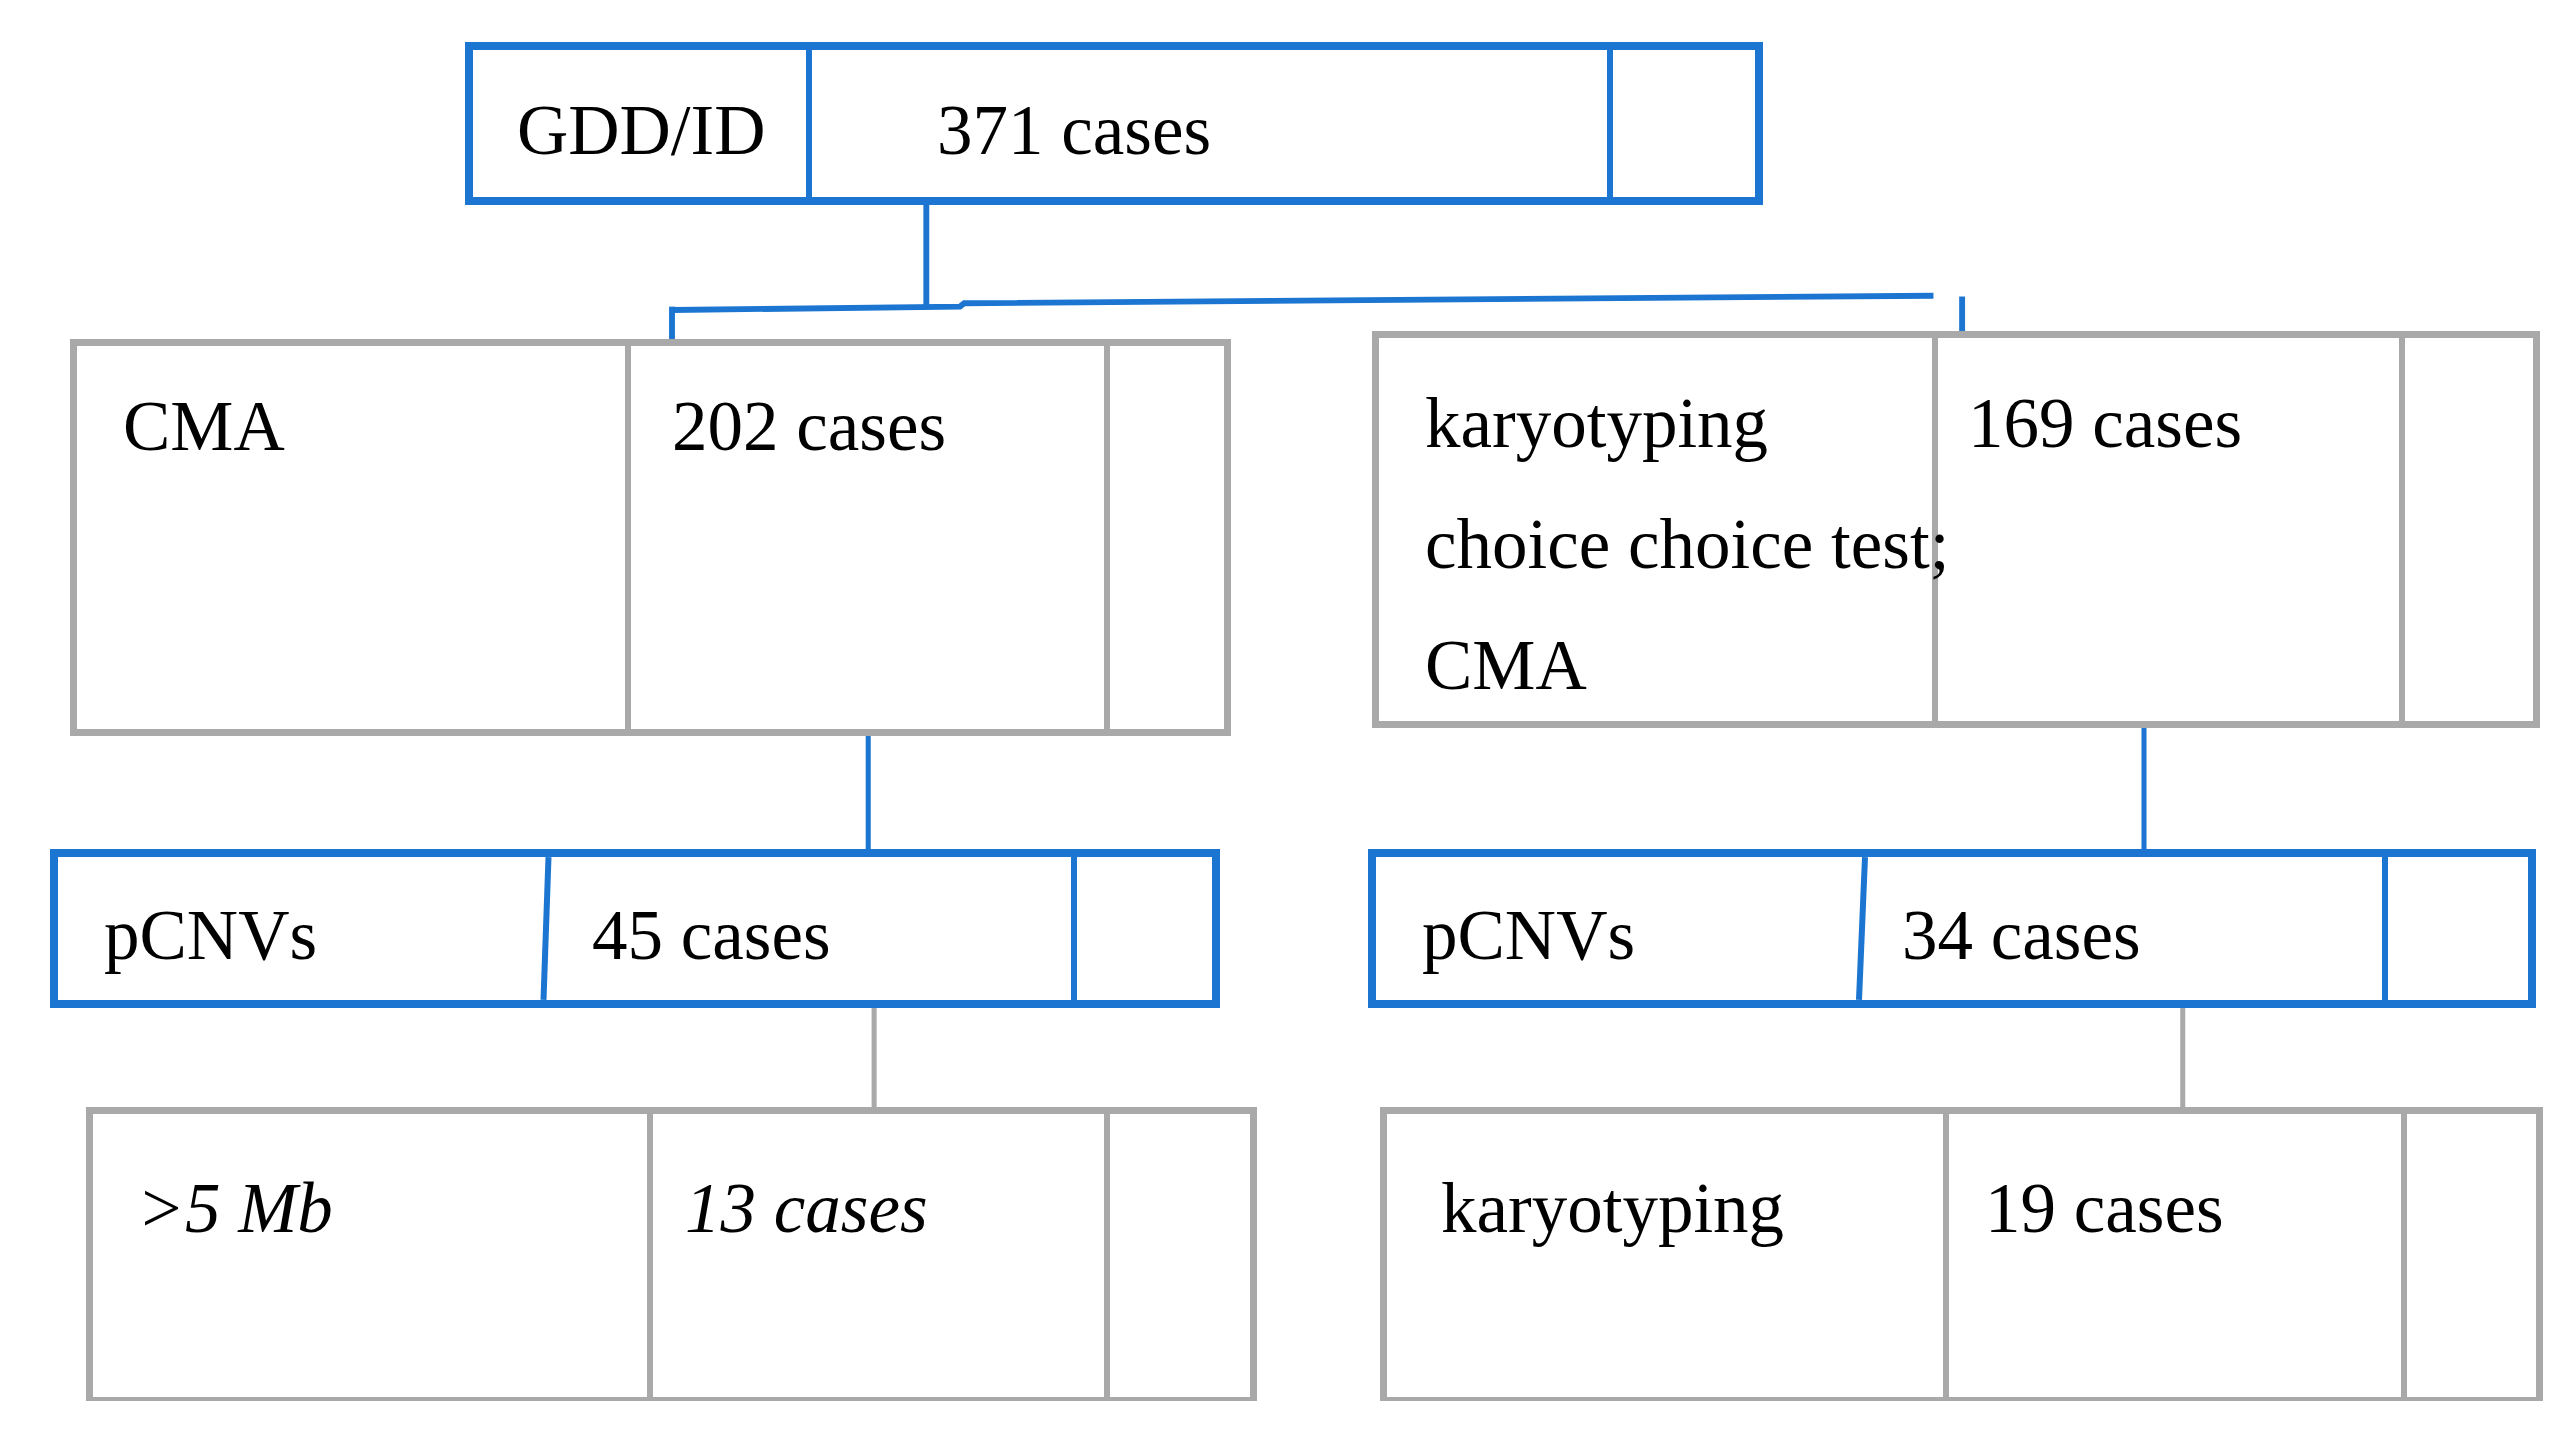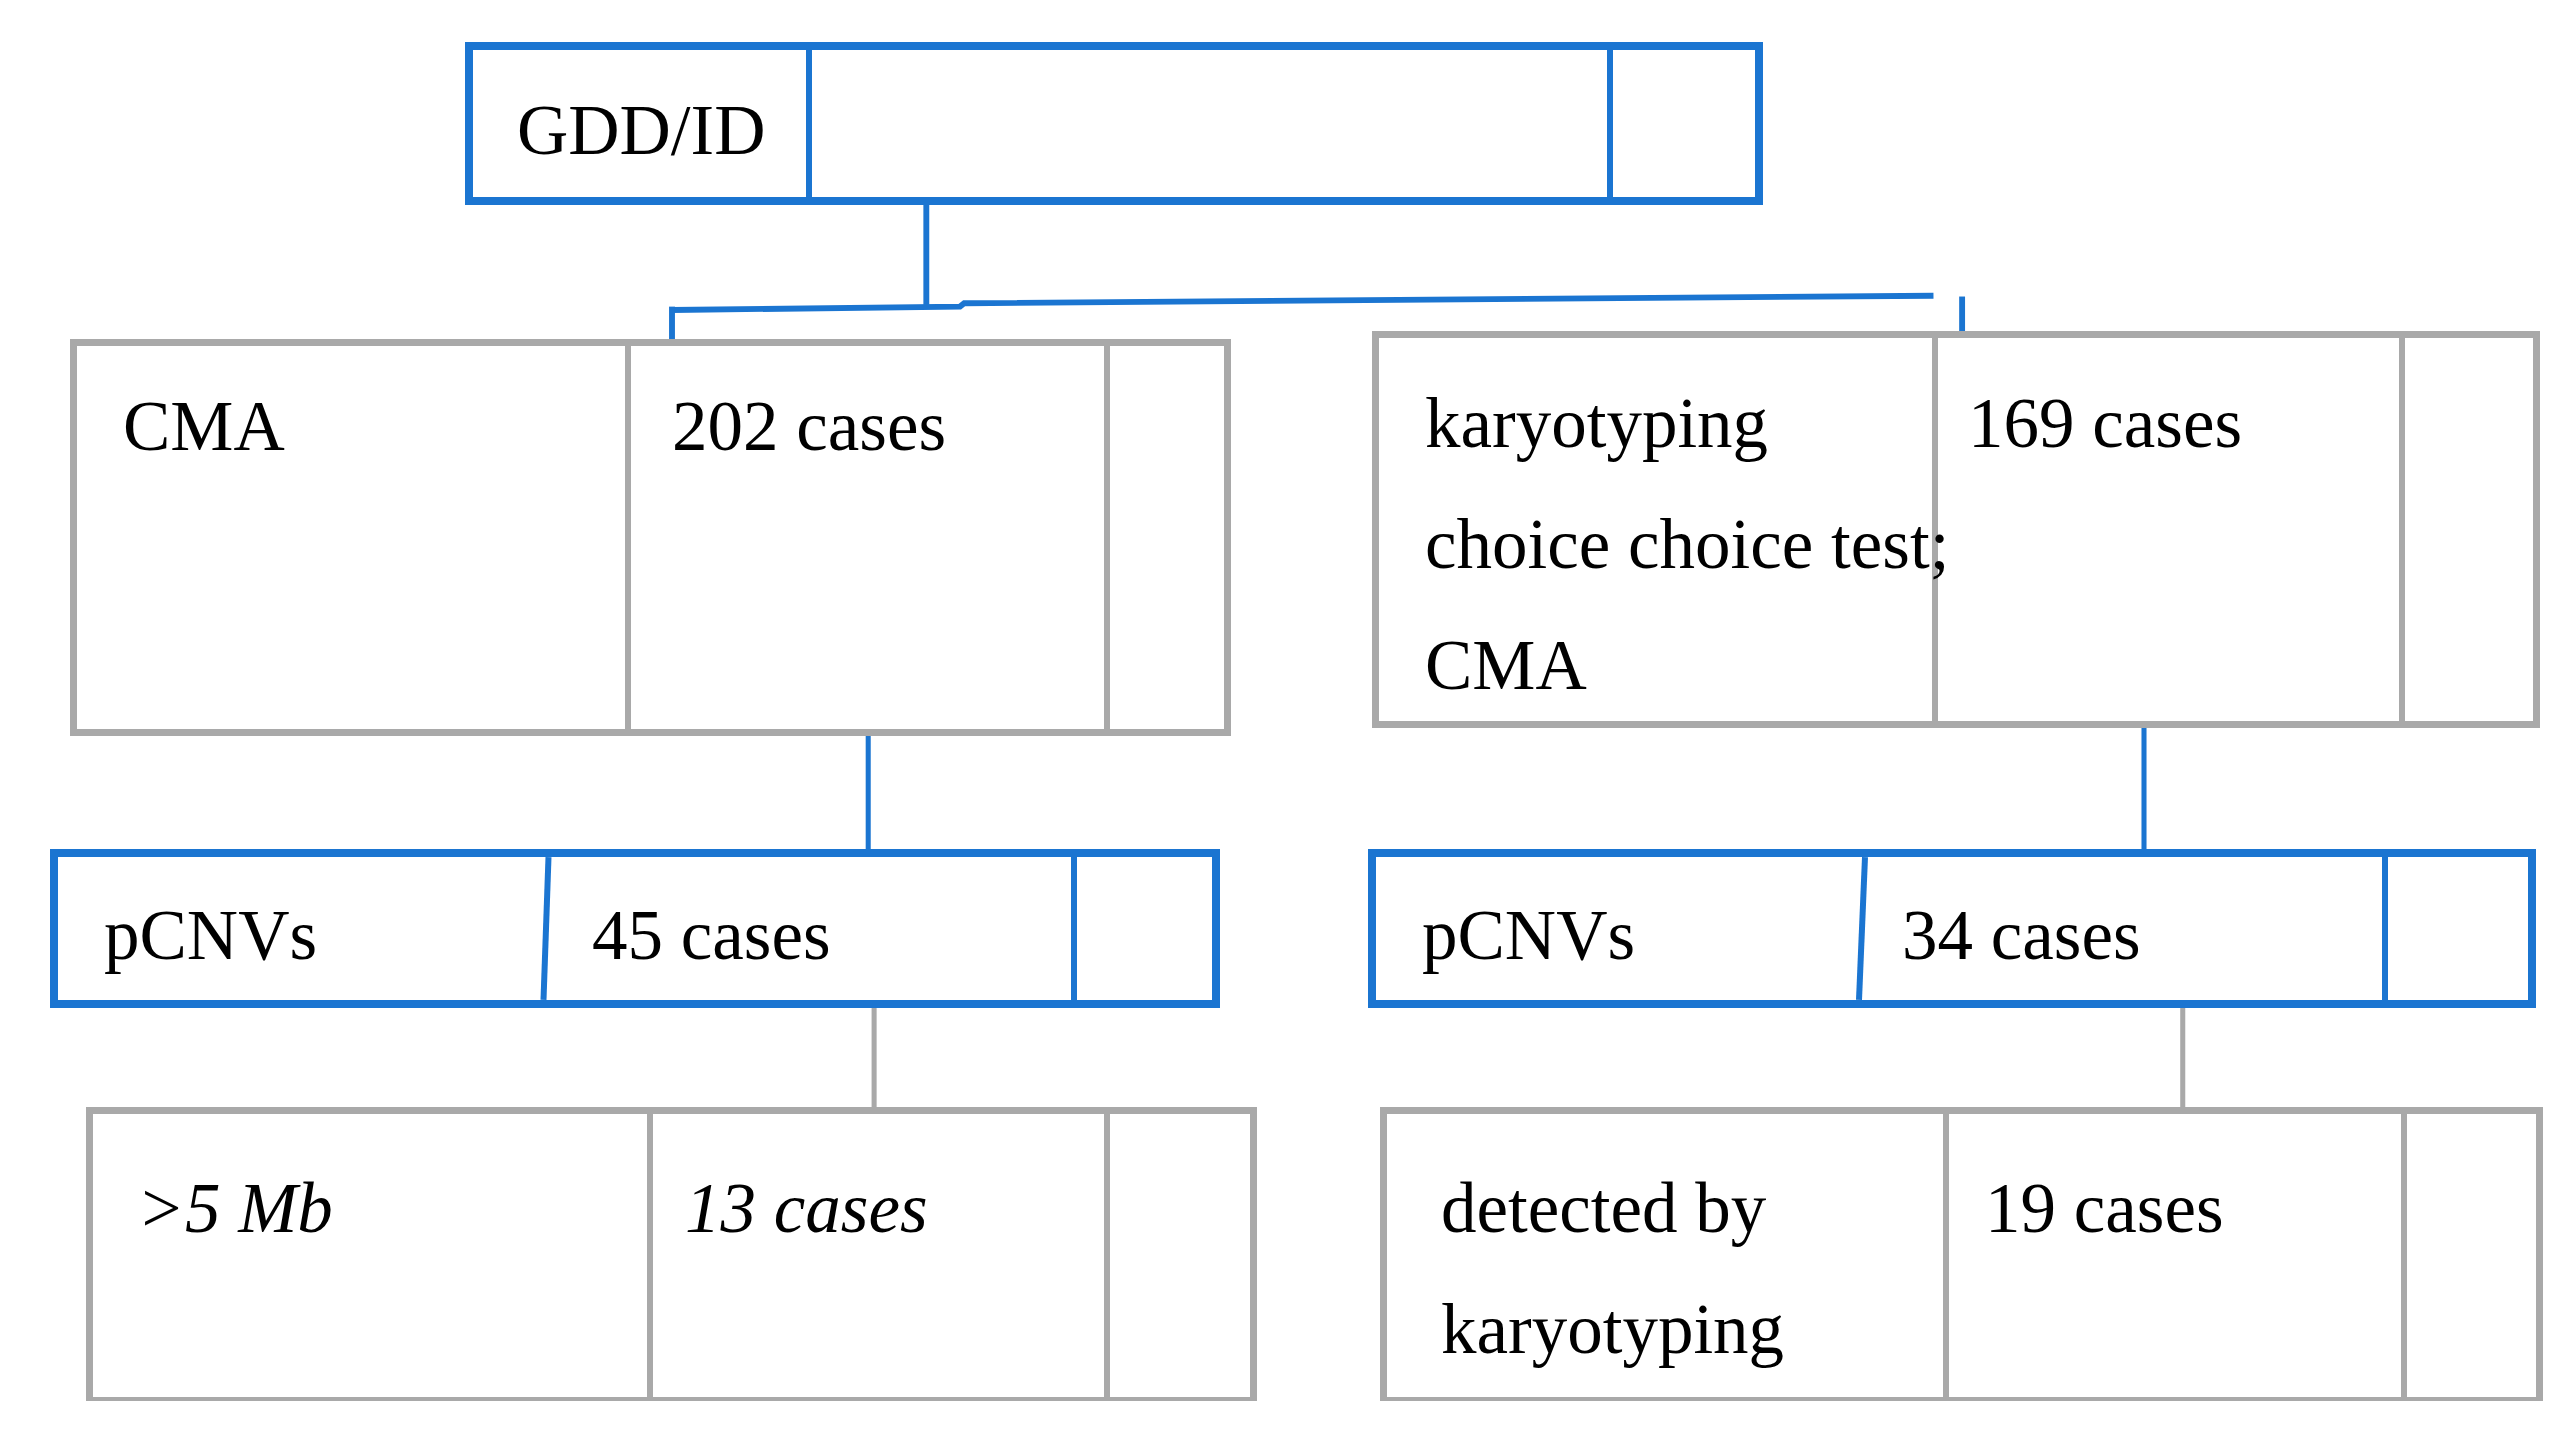--- a/index.html
+++ b/index.html
@@ -46,20 +46,21 @@
     <line class="line" x1="1031" y1="870" x2="1031" y2="1012" stroke="#1B75D1" stroke-width="6"></line>
     <line class="line" x1="2546" y1="862" x2="2546" y2="1012" stroke="#1B75D1" stroke-width="6"></line>
     <line class="line" x1="1038" y1="1192" x2="1038" y2="1318" stroke="#A9A9A9" stroke-width="6"></line>
     <line class="line" x1="2592" y1="1192" x2="2592" y2="1318" stroke="#A9A9A9" stroke-width="6"></line>
   </svg>
 
   <div class="box blue" style="left:465px; top:42px; width:1298px; height:163px;">
     <div class="vdiv blue" style="left:333px;"></div>
     <div class="vdiv blue" style="left:1134px;"></div>
     <div class="txt vcenter" style="left:44px;">GDD/ID</div>
+    <div class="txt vcenter" style="left:464px;">371 cases</div>
   </div>
 
   <div class="box gray" style="left:50px; top:339px; width:1161px; height:397px;">
     <div class="vdiv gray" style="left:548px;"></div>
     <div class="vdiv gray" style="left:1027px;"></div>
     <div class="txt" style="left:46px; top:20px;">
       <div>CMA</div>
     </div>
     <div class="txt" style="left:595px; top:20px;">202 cases</div>
   </div>
@@ -93,20 +94,19 @@
     <div class="vdiv gray" style="left:554px;"></div>
     <div class="vdiv gray" style="left:1011px;"></div>
     <div class="txt" style="left:44px; top:34px;">&gt;5 Mb</div>
     <div class="txt" style="left:592px; top:34px;">13 cases</div>
   </div>
 
   <div class="box gray" style="left:1360px; top:1107px; width:1163px; height:297px;">
     <div class="vdiv gray" style="left:556px;"></div>
     <div class="vdiv gray" style="left:1014px;"></div>
     <div class="txt" style="left:54px; top:34px;">
-      <div>detected by</div>
       <div>karyotyping</div>
     </div>
     <div class="txt" style="left:598px; top:34px;">19 cases</div>
   </div>
 
 </div>
 
 
 </body></html>

